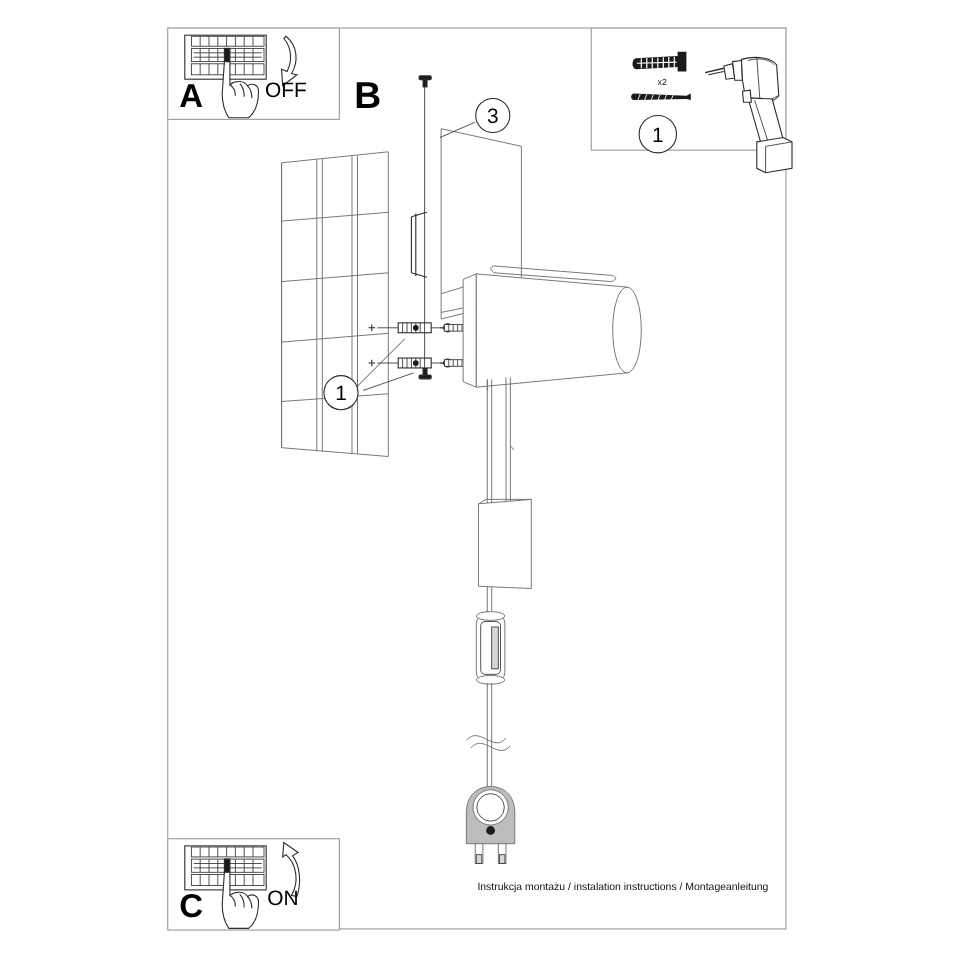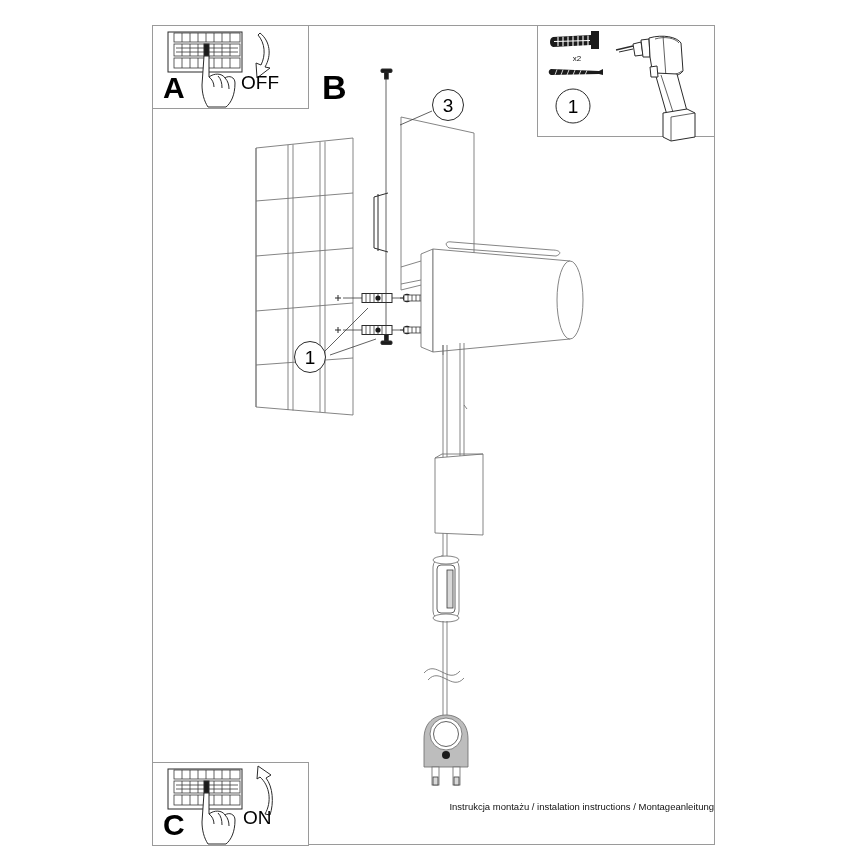--- a/index.html
+++ b/index.html
@@ -46,21 +46,20 @@
   }
   #label-off{left:241px;top:73px;}
   #label-on{left:243px;top:808px;}
 
   
   #footer-text{
     left:434px;top:800px;width:280px;
     font-size:9.5px;line-height:14px;
     font-family:"Liberation Sans", sans-serif;
     color:#111;
-    text-align:right;
   }
 
   
   svg{display:block;overflow:visible;}
   .ln{fill:none;stroke:#2b2b2b;stroke-width:1;}
   .ln-th{fill:none;stroke:#3a3a3a;stroke-width:.8;}
   .ln-lt{fill:none;stroke:#6f6f6f;stroke-width:.85;}
   .fillw{fill:#ffffff;}
   .fillk{fill:#1b1b1b;}
   .fillg{fill:#d8d8d8;}
@@ -341,21 +340,21 @@
       <g class="ln">
         <path class="fillw" d="M113,52 C120,40 118,24 108,15 L105,17 L106,4 L119,13 L114,16
                  C121,25 122,41 118,53 Z"></path>
       </g>
     </svg>
   </div>
   <div class="abs letter" id="label-c">C</div>
   <div class="abs onoff" id="label-on">ON</div>
 
   <div class="abs step-panel" id="panel-parts"></div>
-  <div class="abs" style="left:537px;top:25px;width:178px;height:140px;">
+  <div class="abs" style="left:537px;top:41px;width:178px;height:140px;padding-left:25px;">
     <svg width="178" height="112" viewBox="0 0 178 112">
 
       <g>
         <path class="fillk" d="M16,12 L54,10 L54,6 L62,6 L62,24 L54,24 L54,20 L16,22
                  C12,21 12,13 16,12 Z"></path>
         <g stroke="#ffffff" stroke-width="1.1" fill="none">
           <path d="M21,12 L21,21"></path>
             <path d="M26,11.7 L26,21.3"></path>
           <path d="M31,11.5 L31,21.5"></path>
             <path d="M36,11.2 L36,21.6"></path>

